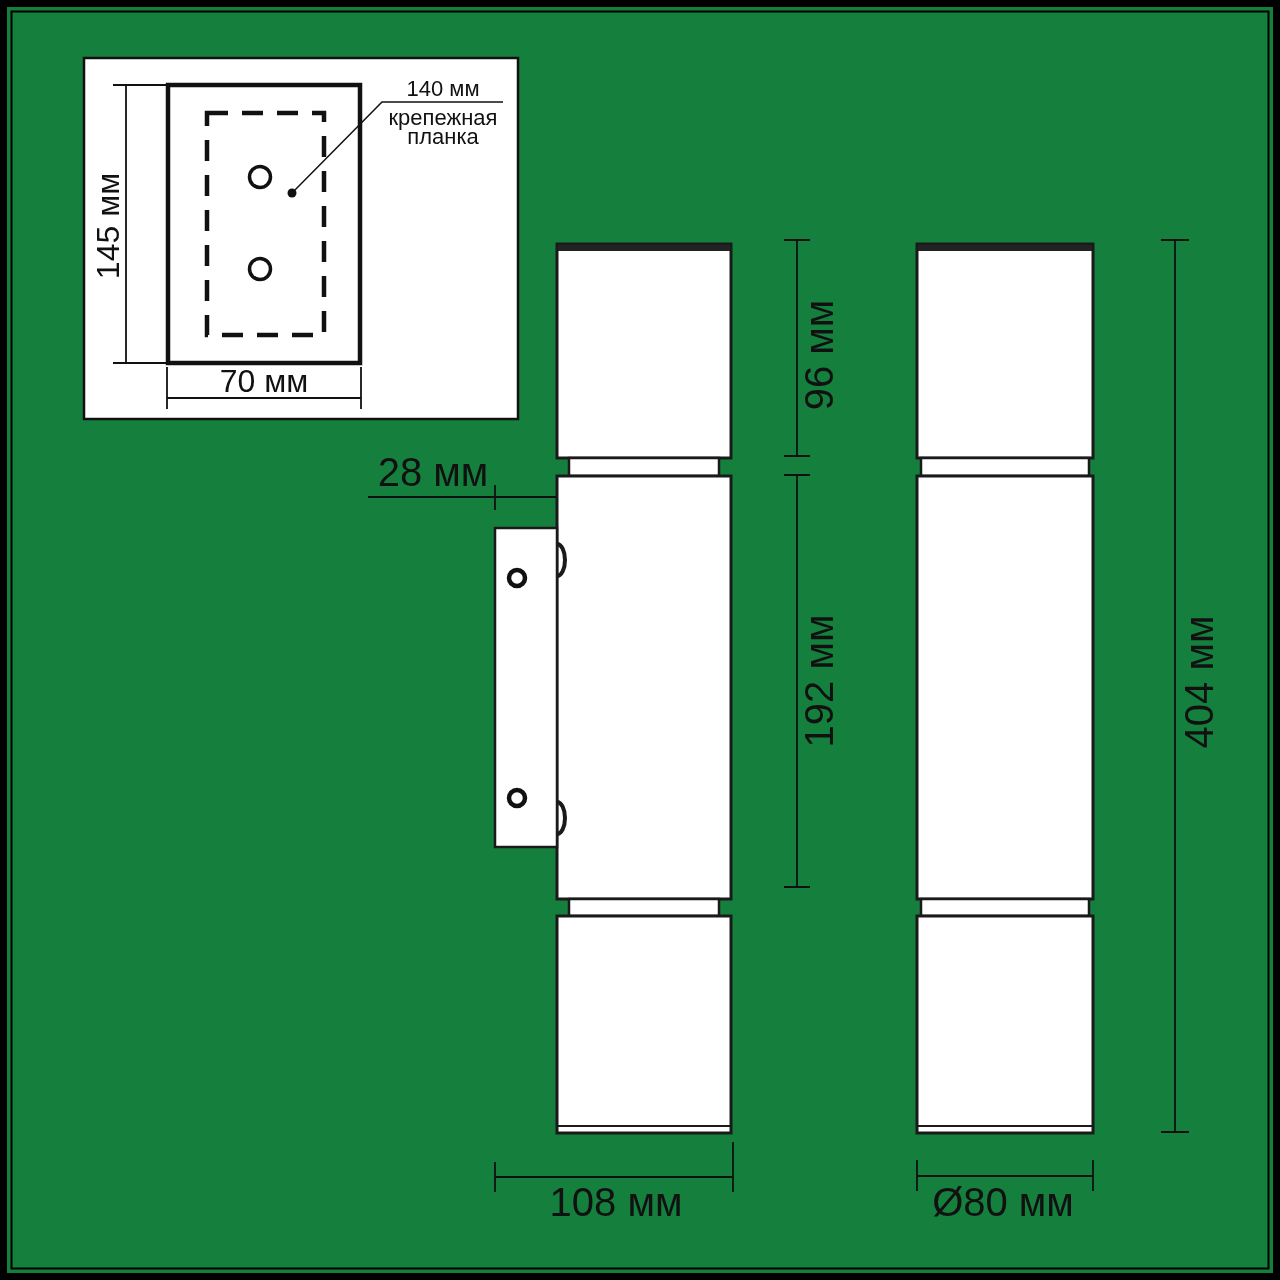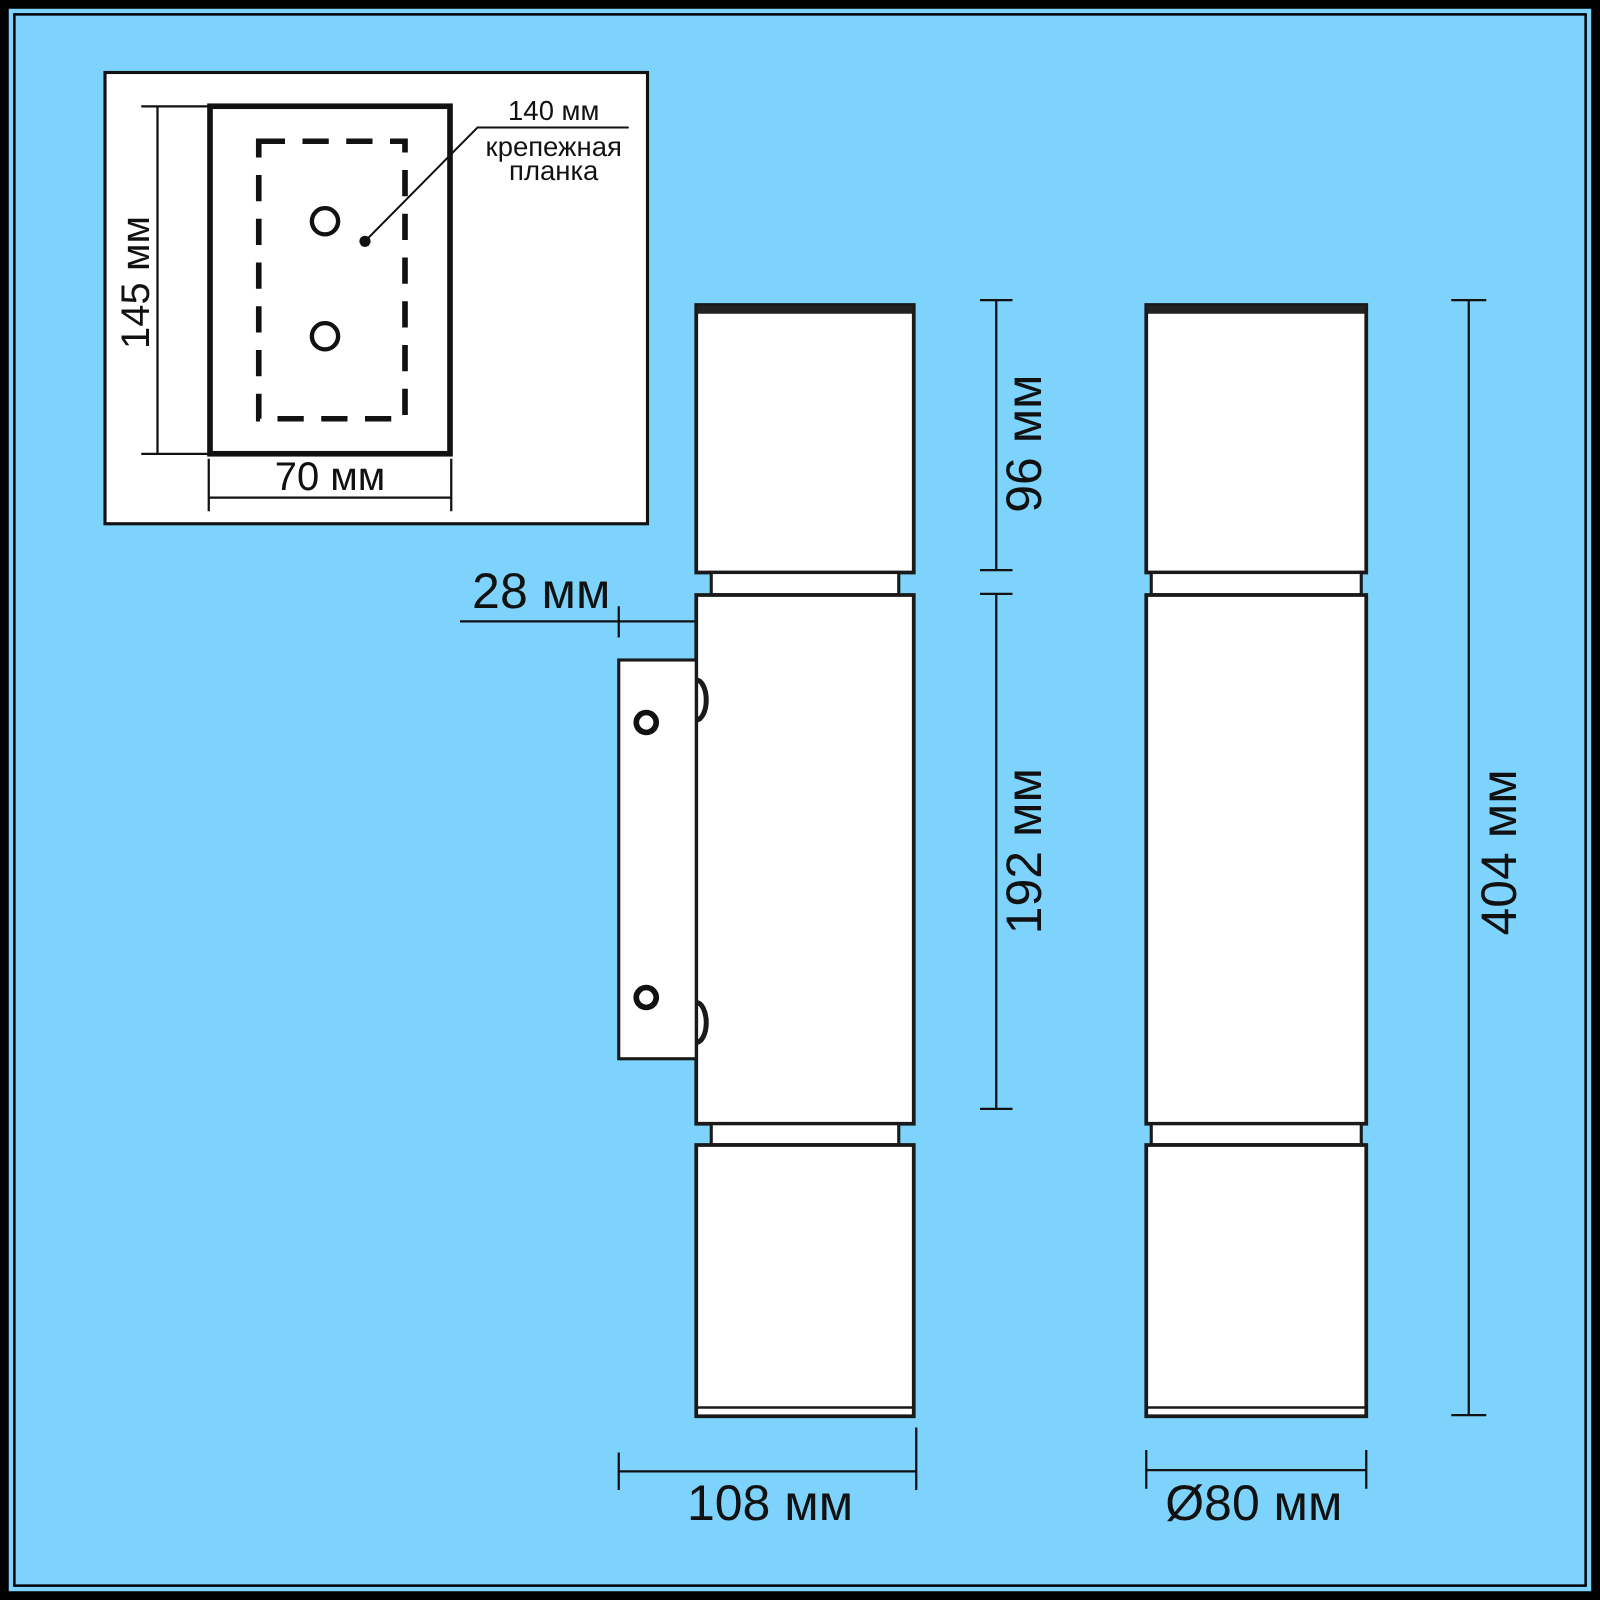--- a/index.html
+++ b/index.html
@@ -1,20 +1,20 @@
 <!DOCTYPE html>
 <html><head>
 <meta charset="utf-8">
 <style>
   html, body { margin: 0; padding: 0; background: #ffffff; }
   .canvas {
     position: relative;
     width: 1280px;
     height: 1280px;
-    background: #7dd3fc;
+    background: #15803d;
     overflow: hidden;
   }
   svg { display: block; }
   svg text {
     font-family: "Liberation Sans", sans-serif;
     fill: #111111;
   }
   .dim-label   { font-size: 40px; }
   .inset-label { font-size: 32px; }
   .leader-label{ font-size: 22px; }

